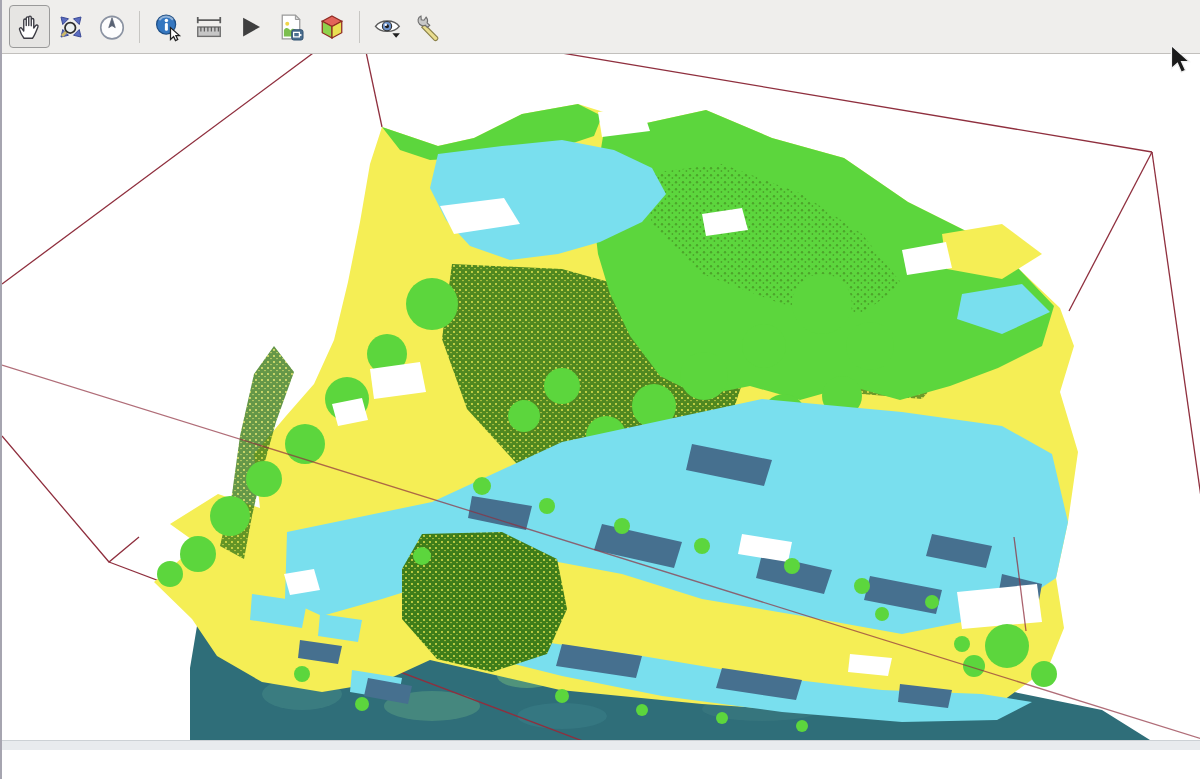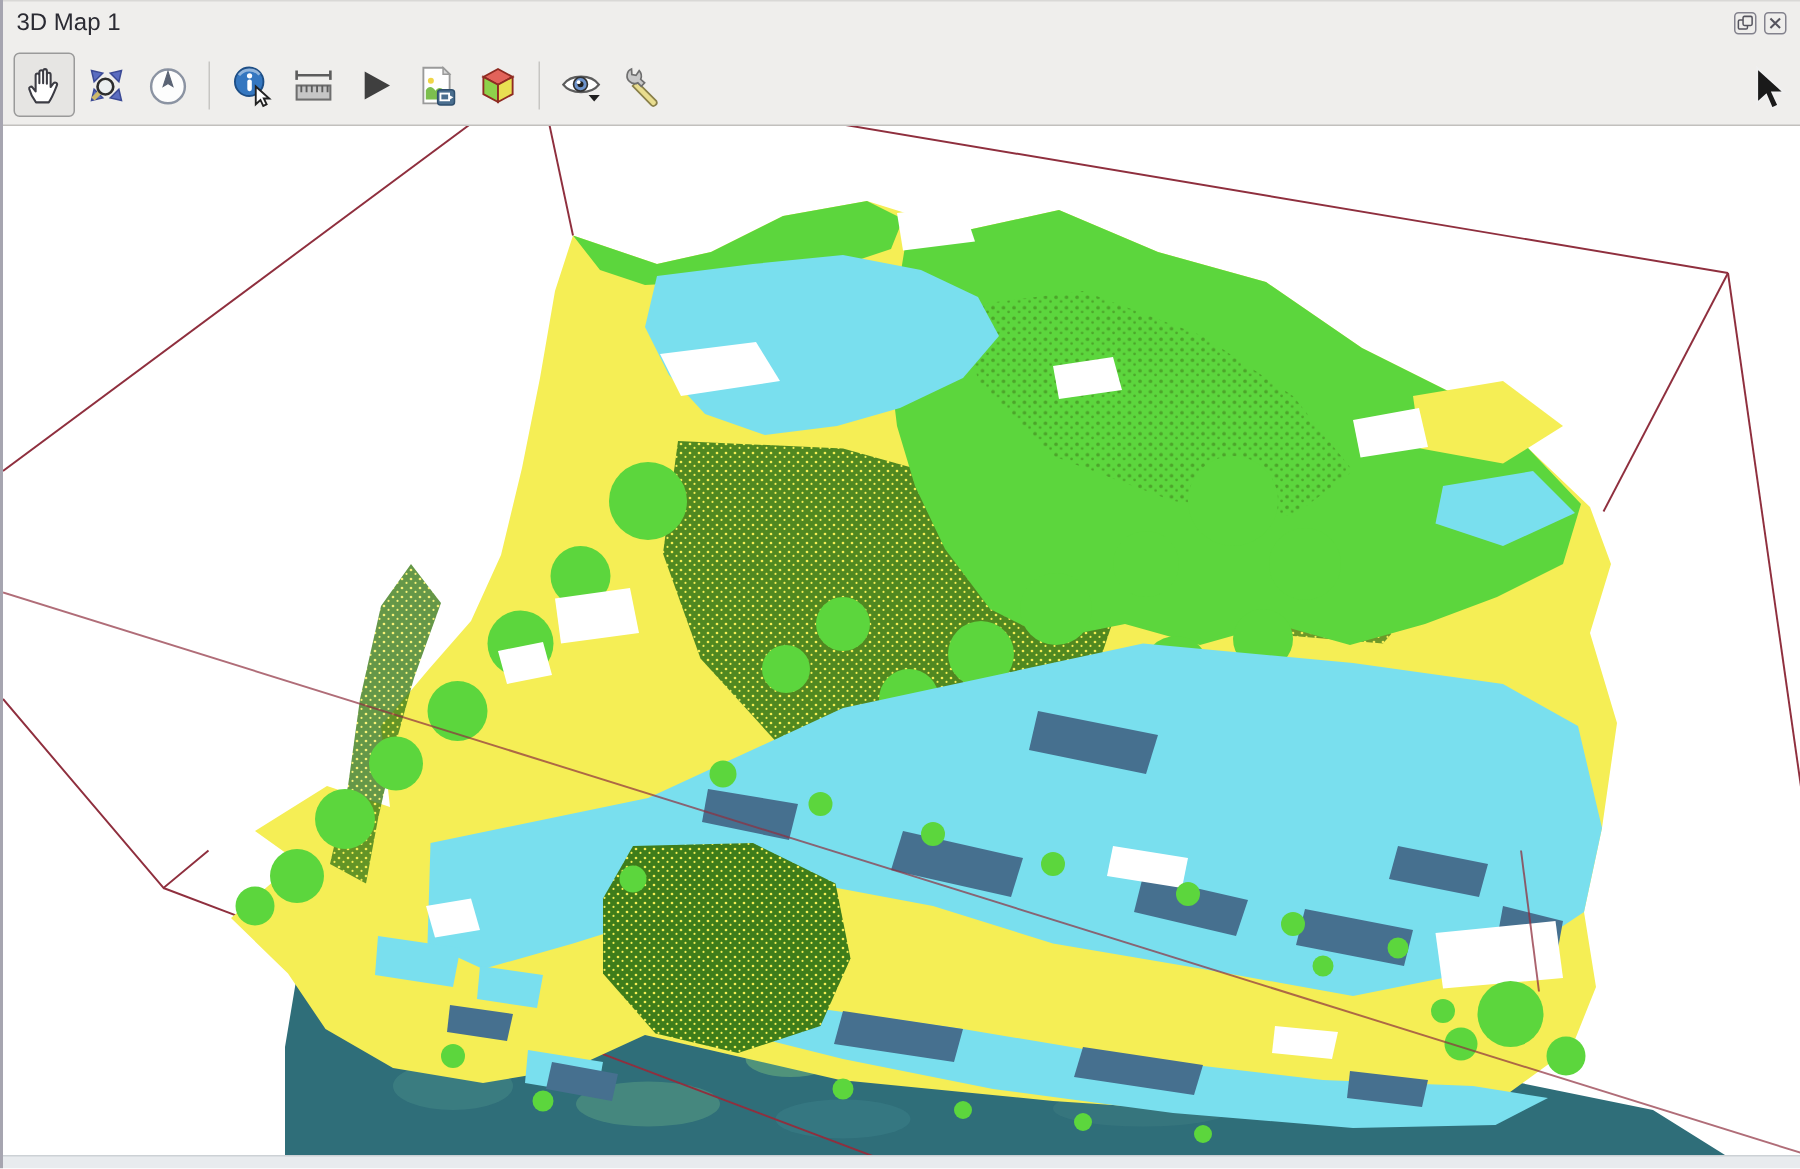--- a/index.html
+++ b/index.html
@@ -26,36 +26,20 @@
   .c-bldg{fill:var(--building_cyan);} .c-ground{fill:var(--ground_yellow);}
   .c-slate{fill:var(--building_shadow_slate);} .c-terrain{fill:var(--terrain_dark_teal);}
   .c-hole{fill:#ffffff;}
   .wire{stroke:var(--wireframe_red);stroke-width:1.3;fill:none;}
 </style>
 </head>
 <body>
 
 <div class="window">
 
-  <div class="titlebar">
-    <span class="title">3D Map 1</span>
-    <div class="win-controls">
-      <button class="win-btn">
-        <svg width="11" height="11" viewBox="0 0 12 12">
-          <rect x="1" y="3.6" width="6.6" height="6.6" rx="1" fill="none" stroke="#55545e" stroke-width="1.1"></rect>
-          <rect x="4.4" y="1" width="6.6" height="6.6" rx="1" fill="#efeeec" stroke="#55545e" stroke-width="1.1"></rect>
-        </svg>
-      </button>
-      <button class="win-btn">
-        <svg width="11" height="11" viewBox="0 0 12 12">
-          <path d="M2.5 2.5 L9.5 9.5 M9.5 2.5 L2.5 9.5" stroke="#55545e" stroke-width="1.5"></path>
-        </svg>
-      </button>
-    </div>
-  </div>
 
   <div class="toolbar">
 
     <button class="tb active">
       <svg width="30" height="30" viewBox="0 0 24 24">
         <path d="M7.2 21 C5.6 18.9 4.2 16.3 3.6 13.9 C3.3 12.7 4.7 12.2 5.4 13.1 L7 15.2 L7 6.6 C7 5.2 9 5.2 9 6.6 L9 10.8 L9 4.9 C9 3.5 11 3.5 11 4.9 L11 10.8 L11 4.3 C11 2.9 13 2.9 13 4.3 L13 11 L13 6.2 C13 4.8 15 4.8 15 6.2 L15 12.8 L16.5 10.9 C17.4 9.8 18.9 10.7 18.3 12 C17.2 14.8 15.8 18.6 14 21 Z" fill="#ffffff" stroke="#3c3c44" stroke-width="1.1" stroke-linejoin="round"></path>
       </svg>
     </button>
 
     <button class="tb">

